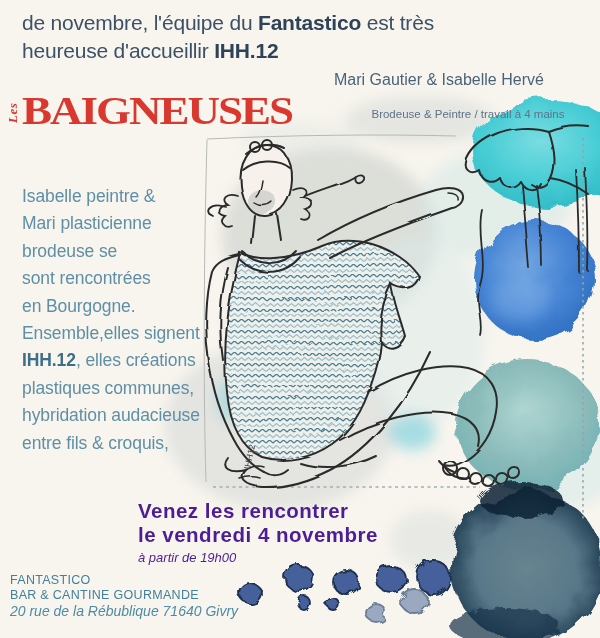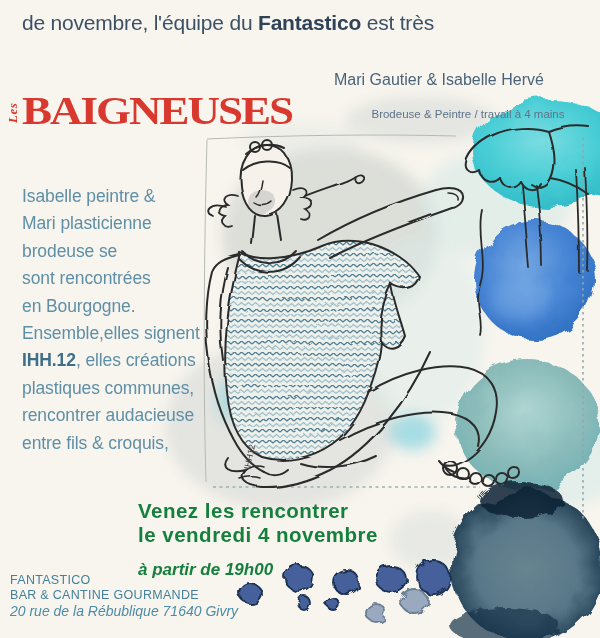--- a/index.html
+++ b/index.html
@@ -27,23 +27,23 @@
   .title-name { font-family:"Liberation Serif", serif; font-weight:700; font-size:45px;
     color:#d9382e; letter-spacing:-2px; transform:scaleY(0.9);
     transform-origin:top left; line-height:42px; }
 
   
   .about-block { left:22px; top:183px; font-size:17.5px; line-height:27.4px;
     color:#5e8fa6; letter-spacing:-0.1px; }
   .about-block b { font-weight:700; color:#3f6e88; }
 
   
-  .event-block { left:138px; top:499px; color:#15803d; }
+  .event-block { left:138px; top:499px; color:#4c1d95; }
   .event-line { font-size:20.5px; font-weight:700; line-height:24px; letter-spacing:0.5px; }
-  .event-time { font-size:17px; font-weight:700; font-style:italic; line-height:22px;margin-top:12px; }
+  .event-time { font-size:13px; font-weight:400; font-style:italic; line-height:22px; }
 
   
   .venue-block { left:10px; top:573px; color:#43809a; }
   .venue-name { font-size:12.5px; line-height:15px; letter-spacing:0.3px; }
   .venue-desc { font-size:12.5px; line-height:15px; letter-spacing:0.3px; }
   .venue-addr { font-size:14px; line-height:16px; color:#4d8ba6;font-style:italic; }
 </style>
 </head>
 <body>
 
@@ -220,40 +220,41 @@
       <ellipse cx="333" cy="604" rx="6" ry="6" fill="#44619b"></ellipse>
       <ellipse cx="391" cy="579" rx="15" ry="13" fill="#44619b"></ellipse>
       <ellipse cx="376" cy="613" rx="10" ry="9" fill="#9aa9bf" stroke="#6b7f94"></ellipse>
       <ellipse cx="414" cy="601" rx="13" ry="12" fill="#9aa9bf" stroke="#6b7f94"></ellipse>
       <ellipse cx="433" cy="577" rx="16" ry="17" fill="#44619b"></ellipse>
     </g>
   </svg>
 
   <div class="txt header-block">
     <div><span>de novembre, l'équipe du </span><b>Fantastico</b><span> est très</span></div>
+    <div><span>heureuse d'accueillir </span><b>IHH.12</b></div>
   </div>
 
   <div class="txt artists">Mari Gautier &amp; Isabelle Hervé</div>
   <div class="txt artists-role">Brodeuse &amp; Peintre / travail à 4 mains</div>
 
   <div class="txt title-block">
     <span class="title-les">Les</span>
     <span class="title-name">BAIGNEUSES</span>
   </div>
 
   <div class="txt about-block">
     <div>Isabelle peintre &amp;</div>
     <div>Mari plasticienne</div>
     <div>brodeuse se</div>
     <div>sont rencontrées</div>
     <div>en Bourgogne.</div>
     <div>Ensemble,elles signent</div>
     <div><b>IHH.12</b><span>, elles créations</span></div>
     <div>plastiques communes,</div>
-    <div>rencontrer audacieuse</div>
+    <div>hybridation audacieuse</div>
     <div>entre fils &amp; croquis,</div>
   </div>
 
   <div class="txt event-block">
     <div class="event-line">Venez les rencontrer</div>
     <div class="event-line">le vendredi 4 novembre</div>
     <div class="event-time">à partir de 19h00</div>
   </div>
 
   <div class="txt venue-block">

